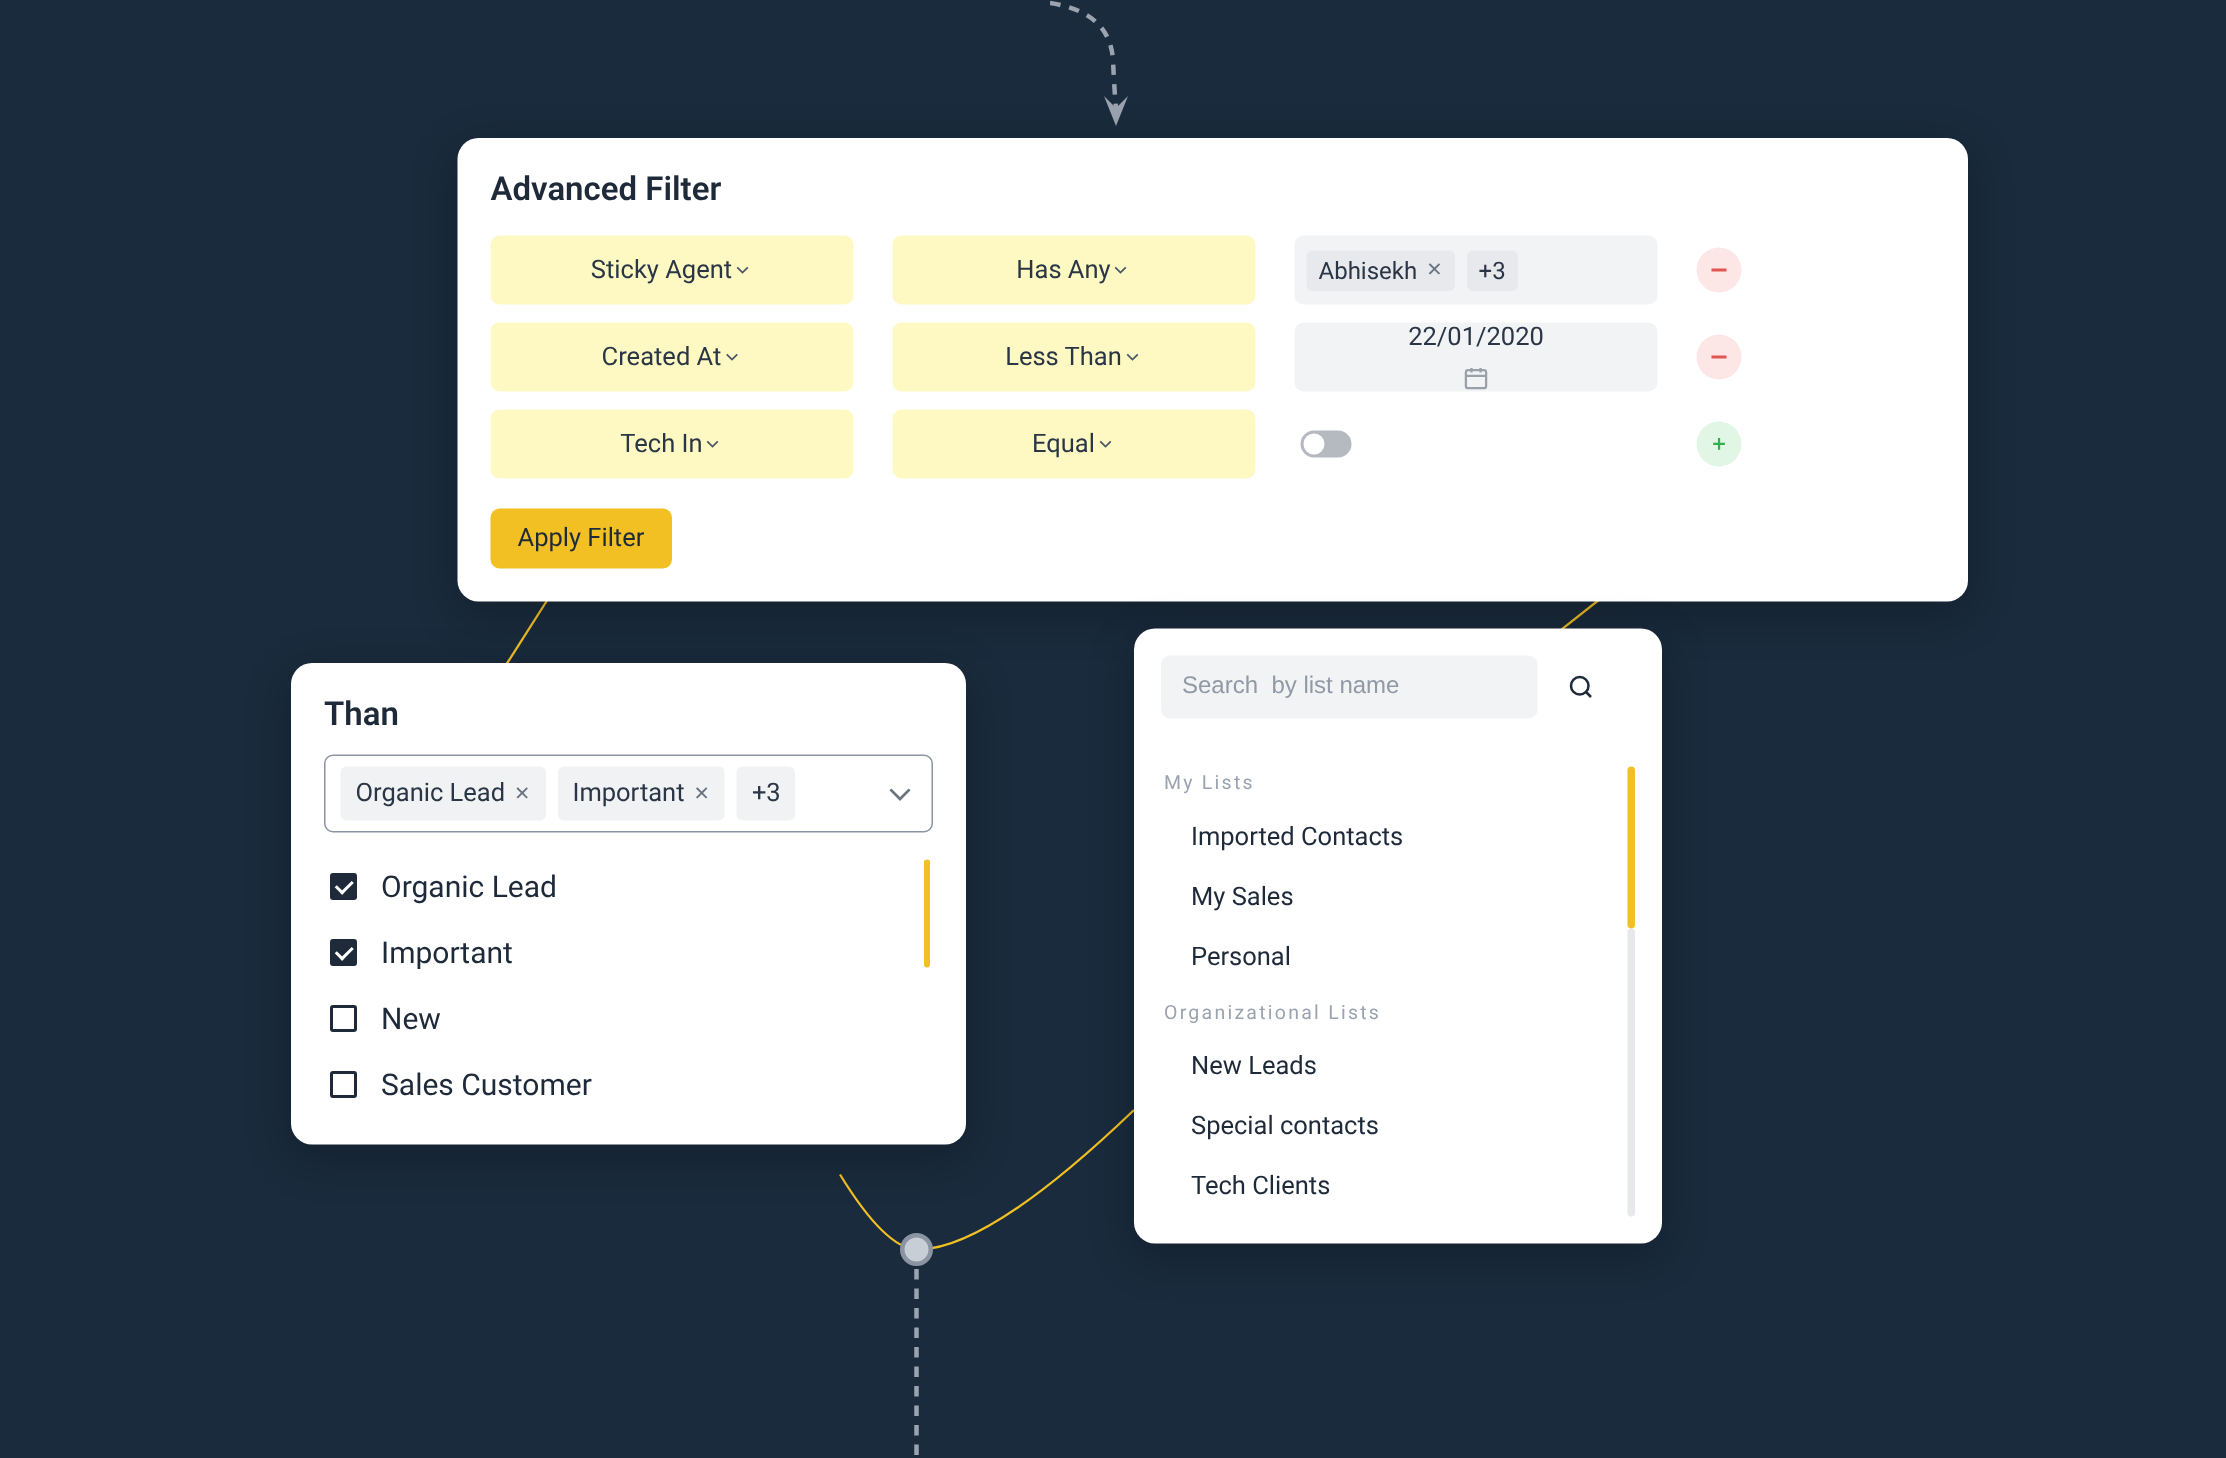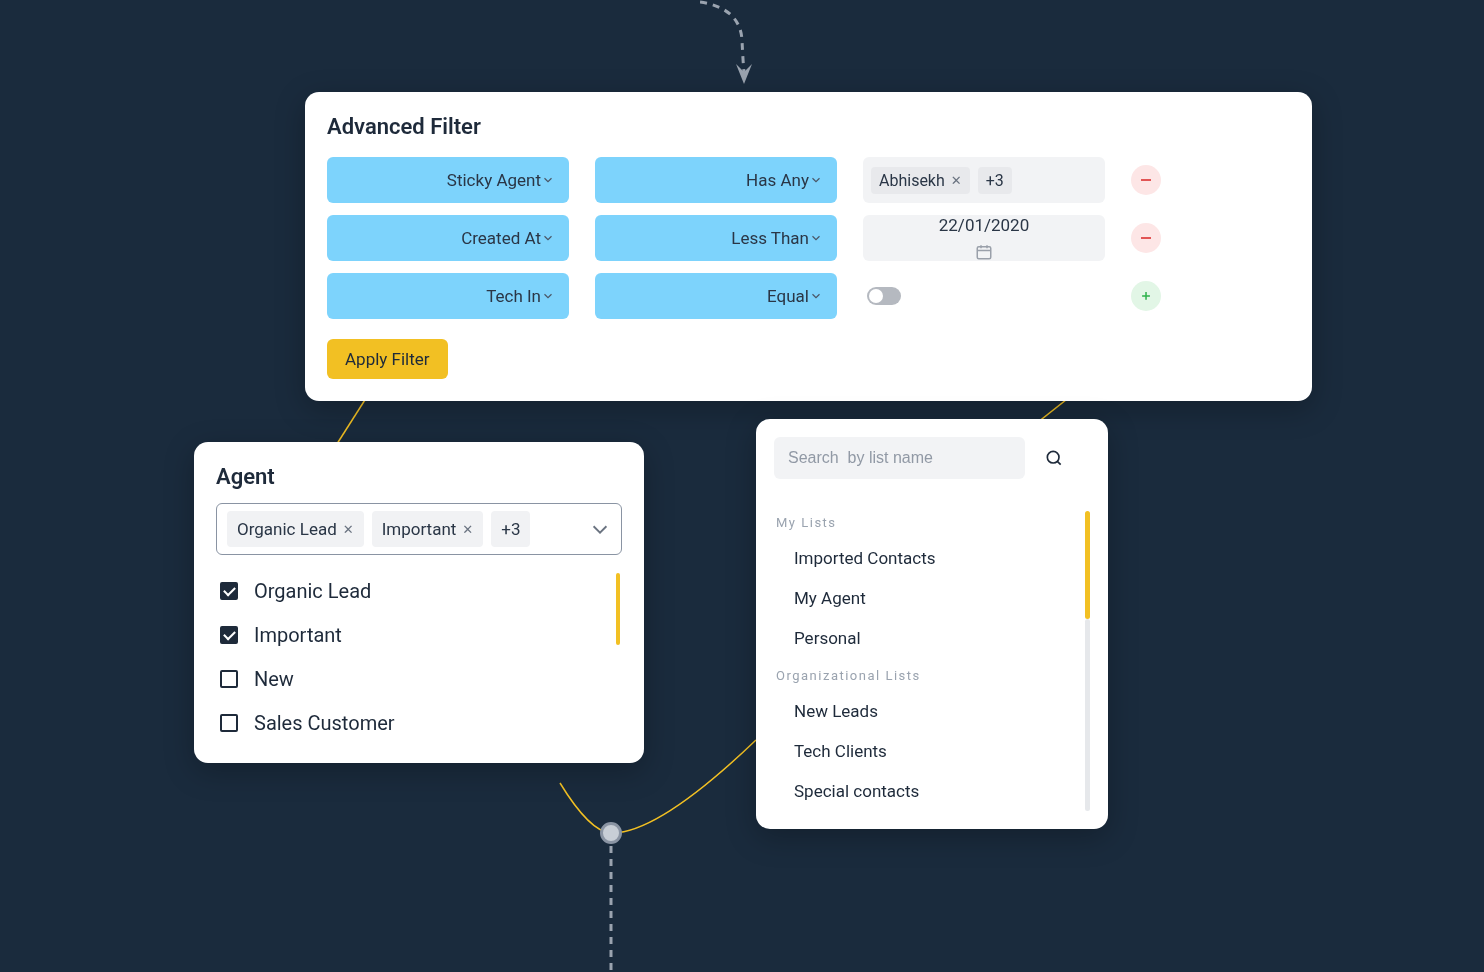--- a/index.html
+++ b/index.html
@@ -44,26 +44,26 @@
 
   .filter-row {
     display: grid;
     grid-template-columns: 242px 242px 242px 40px;
     gap: 26px;
     align-items: center;
     margin-bottom: 12px;
   }
 
   .select {
-    background: #7dd3fc;
+    background: #fef9c3;
     border-radius: 6px;
     height: 46px;
     display: flex;
     align-items: center;
-    justify-content: flex-end;
+    justify-content: center;
     padding: 0 14px;
     color: #2a3646;
     font-size: 17px;
     cursor: pointer;
   }
   .select .chev {
     color: #4a5565;
   }
 
   .tag-input {
@@ -417,21 +417,21 @@
     <div class="toggle-wrap">
       <div class="toggle"></div>
     </div>
     <div class="row-action row-add">＋</div>
   </div>
 
   <div class="apply-btn">Apply Filter</div>
 </div>
 
 <div class="panel panel-tags">
-  <div class="panel-title" style="margin-bottom:14px">Agent</div>
+  <div class="panel-title" style="margin-bottom:14px">Than</div>
 
   <div class="tags-select">
     <span class="chip">
       <span>Organic Lead</span>
       <span class="x">✕</span>
     </span>
     <span class="chip">
       <span>Important</span>
       <span class="x">✕</span>
     </span>
@@ -472,21 +472,21 @@
       </svg>
     </div>
   </div>
 
   <div class="list-scroll-wrap">
     <div class="list-scroll-ind"></div>
     <div class="list-scroll-track"></div>
 
     <div class="list-section-title">My Lists</div>
     <div class="list-item">Imported Contacts</div>
-    <div class="list-item">My Agent</div>
+    <div class="list-item">My Sales</div>
     <div class="list-item">Personal</div>
 
     <div class="list-section-title" style="margin-top:6px">Organizational Lists</div>
     <div class="list-item">New Leads</div>
+    <div class="list-item">Special contacts</div>
     <div class="list-item">Tech Clients</div>
-    <div class="list-item">Special contacts</div>
   </div>
 </div>
 
 </body></html>

